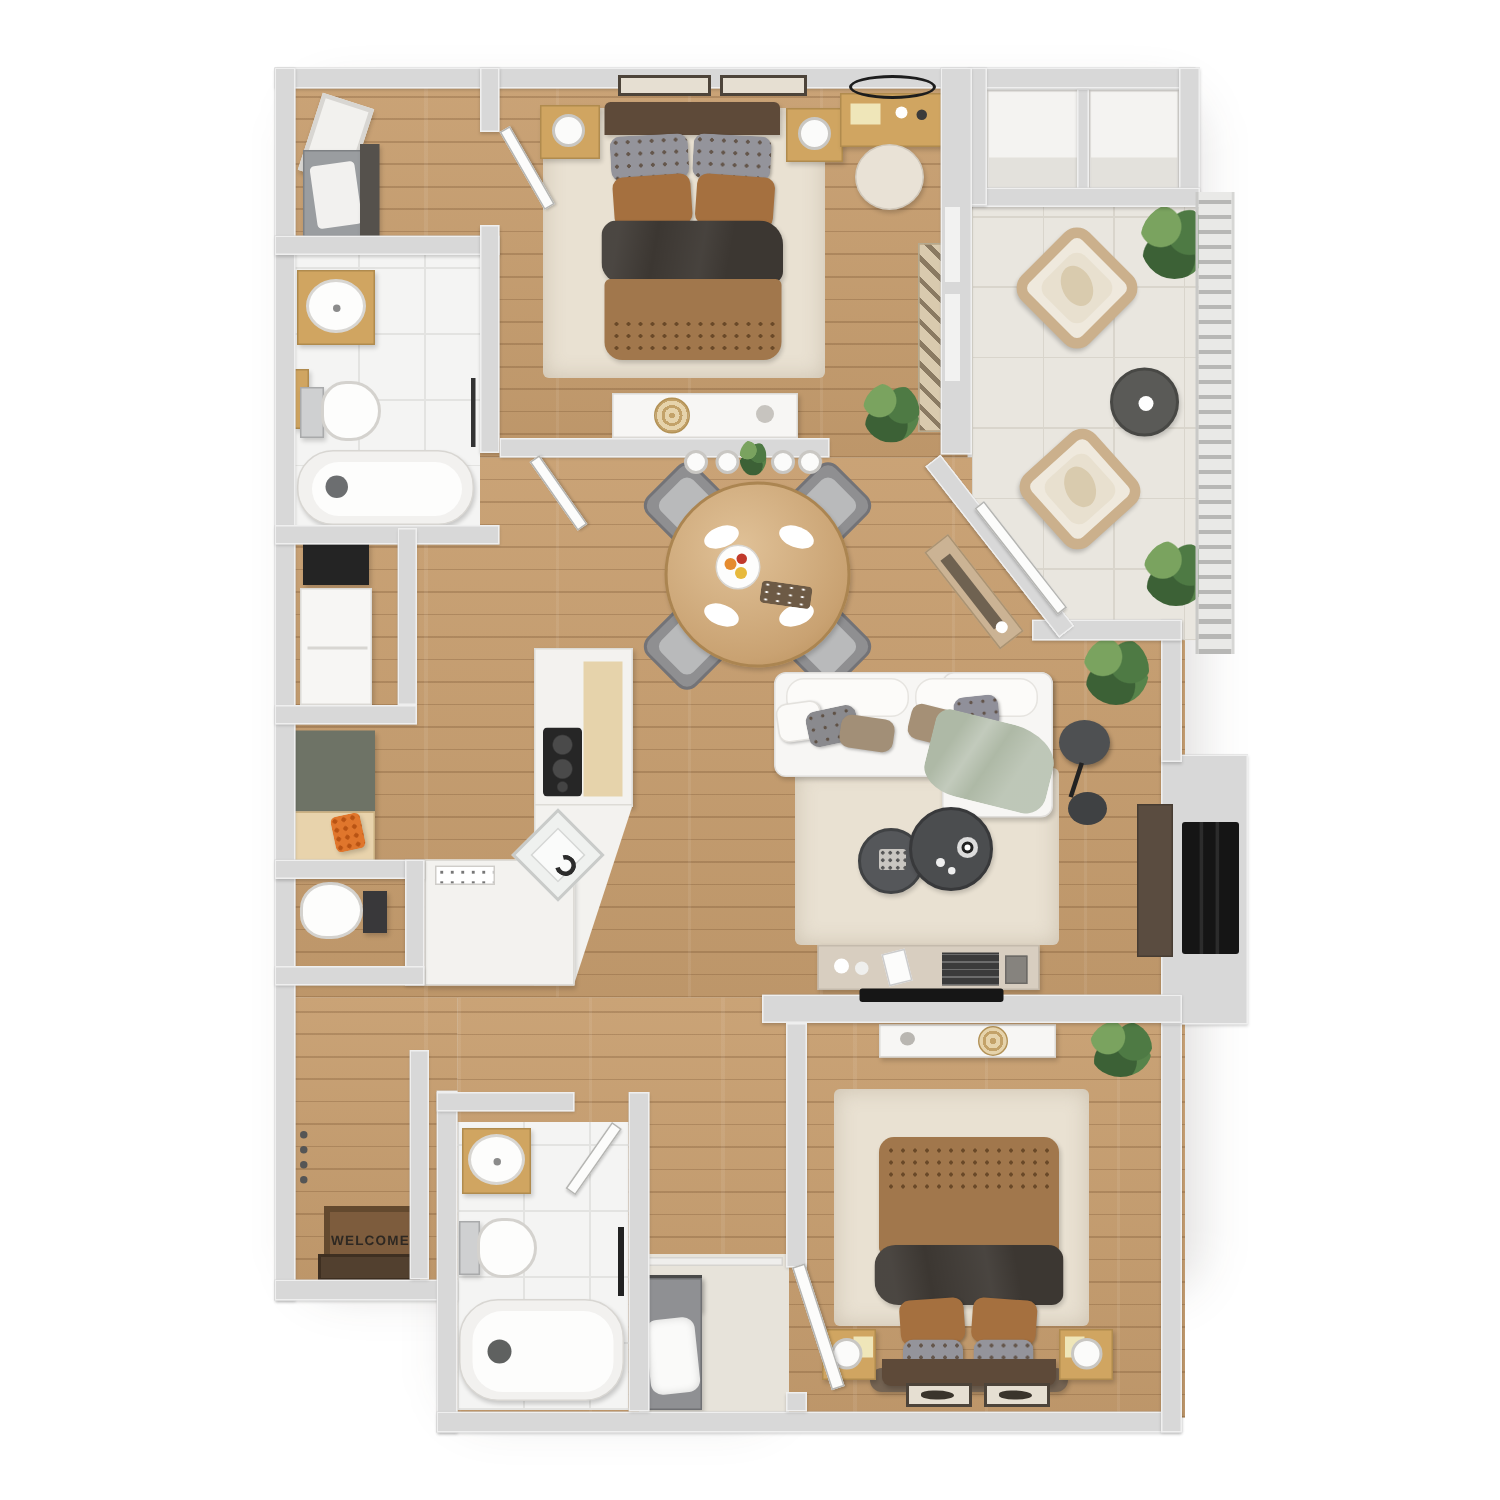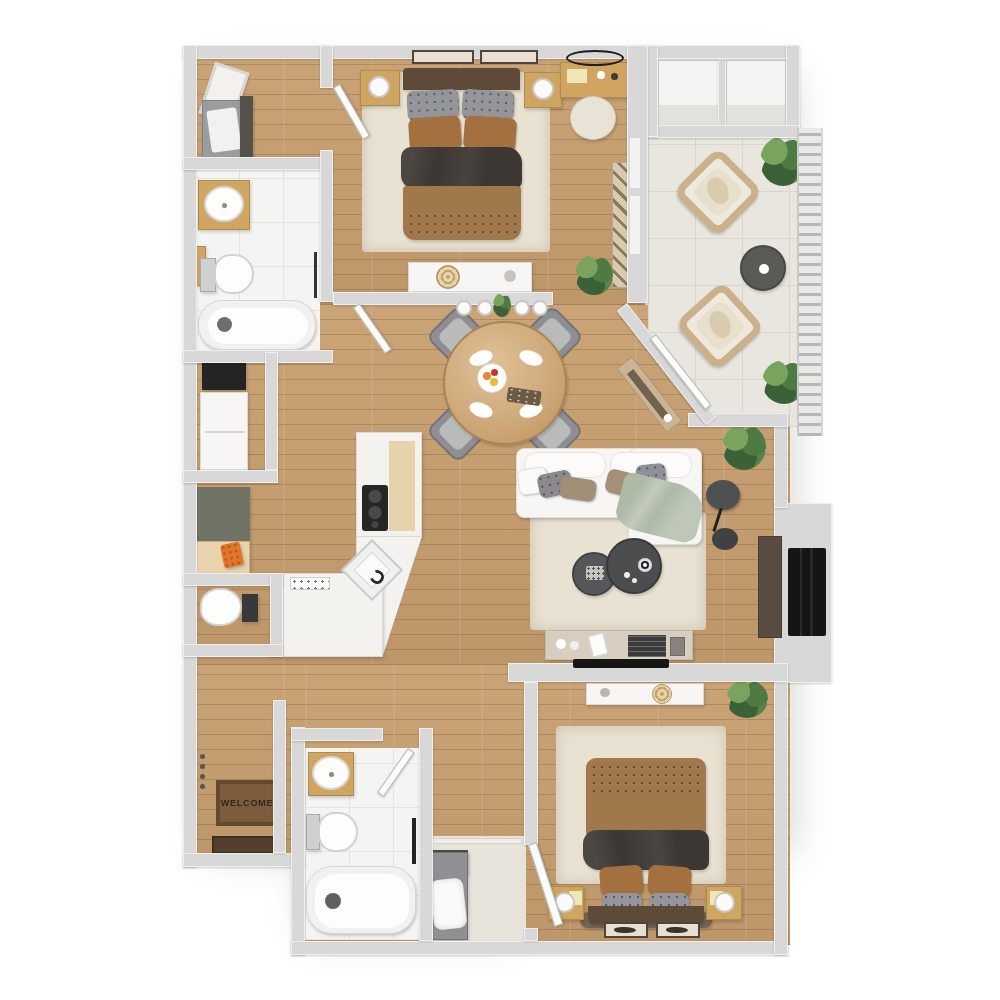--- a/index.html
+++ b/index.html
@@ -275,21 +275,21 @@
   <div style="left:430px;top:838px;width:92px;height:6px;background:#efeeec;border:1px solid #d6d4d0;z-index:3"></div>
   <div class="fur" style="left:428px;top:850px;width:40px;height:24px;background:#4a4a4a"></div>
   <div class="fur" style="left:428px;top:852px;width:40px;height:88px;background:#8f9093;border:1px solid #6f7073">
     <div style="left:3px;top:26px;width:33px;height:50px;background:#fafaf9;border-radius:8px;transform:rotate(-6deg);box-shadow:inset 0 0 6px rgba(0,0,0,.15)"></div>
   </div>
 
   <div style="left:200px;top:754px;width:5px;height:5px;background:#555;border-radius:50%;z-index:4"></div>
   <div style="left:200px;top:764px;width:5px;height:5px;background:#555;border-radius:50%;z-index:4"></div>
   <div style="left:200px;top:774px;width:5px;height:5px;background:#555;border-radius:50%;z-index:4"></div>
   <div style="left:200px;top:784px;width:5px;height:5px;background:#555;border-radius:50%;z-index:4"></div>
-  <div class="mat" style="left:216px;top:780px;width:62px;height:46px">
+  <div class="mat" style="left:216px;top:804px;width:62px;height:46px">
     <span>WELCOME</span>
   </div>
   <div style="left:212px;top:836px;width:68px;height:18px;background:#52402f;z-index:4;border:2px solid #3e2f21"></div>
 
   <div class="wall" style="left:183px;top:45px;width:614px;height:14px"></div>
   <div class="wall" style="left:183px;top:45px;width:14px;height:822px"></div>
   <div class="wall" style="left:183px;top:853px;width:122px;height:14px"></div>
   <div class="wall" style="left:291px;top:727px;width:14px;height:228px"></div>
   <div class="wall" style="left:291px;top:941px;width:497px;height:14px"></div>
   <div class="wall" style="left:774px;top:682px;width:14px;height:273px"></div>

